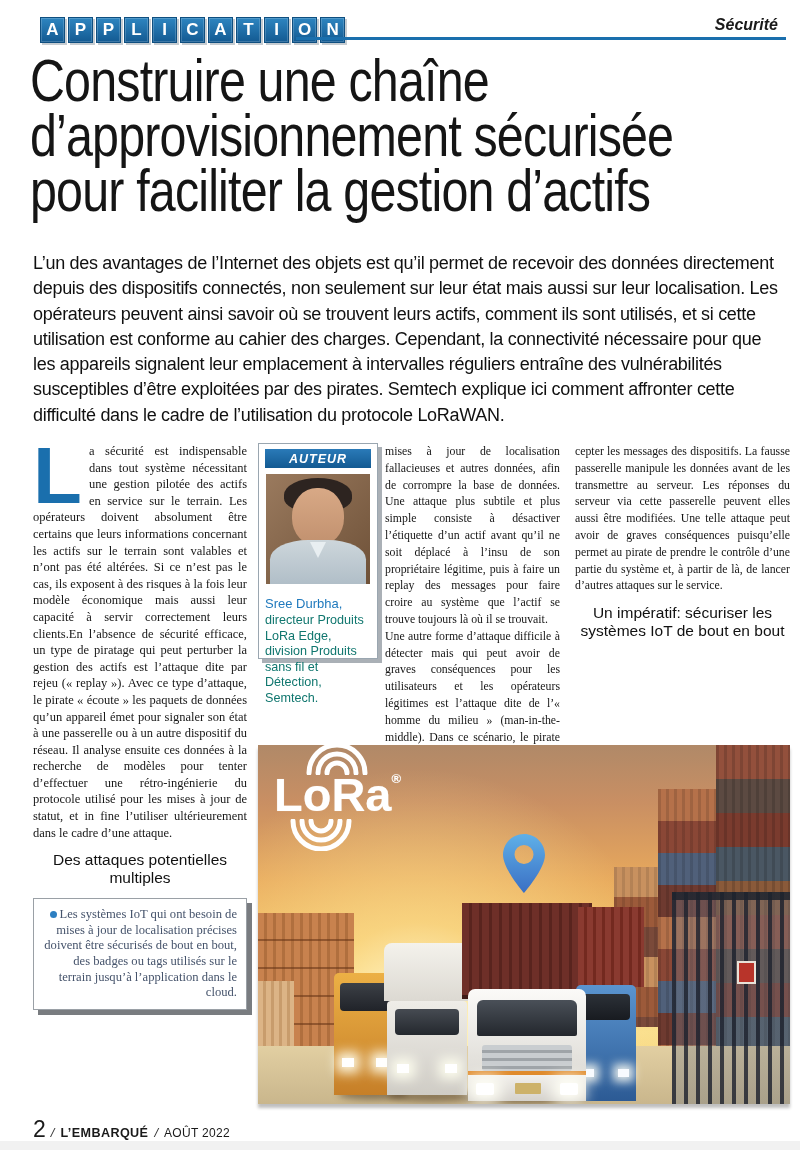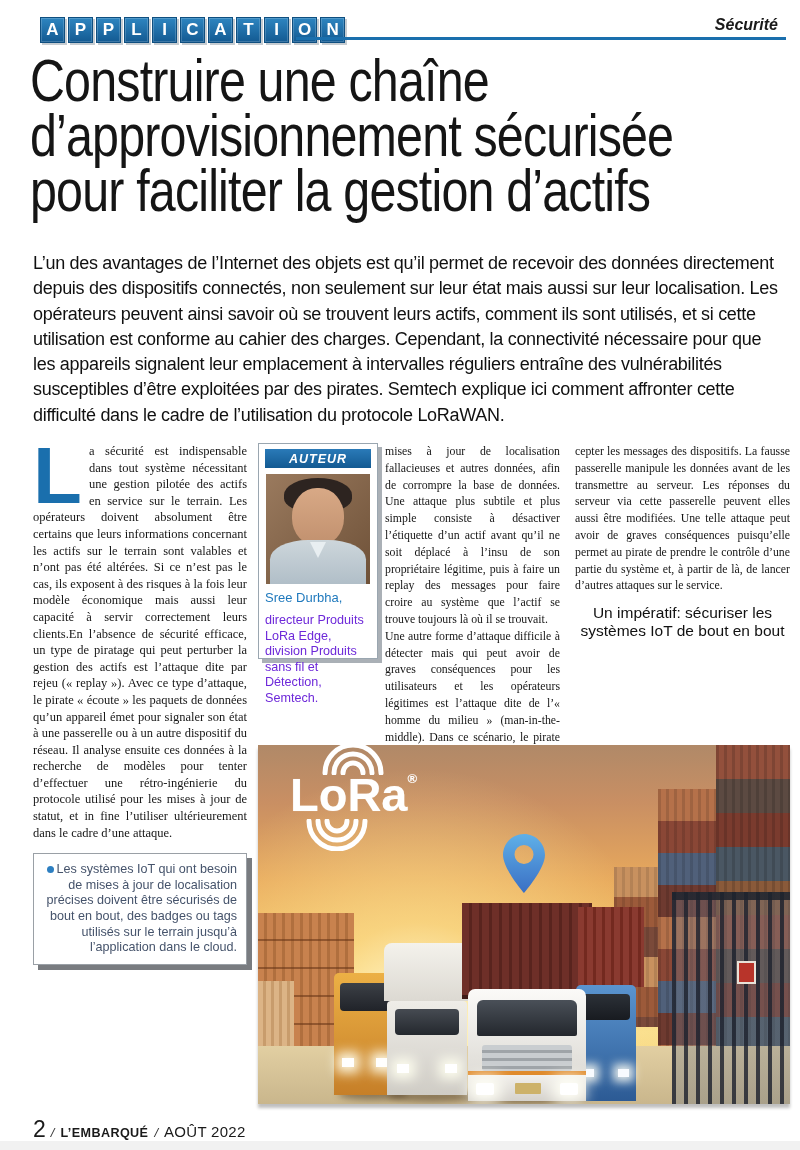--- a/index.html
+++ b/index.html
@@ -52,27 +52,27 @@
     font-style:italic;font-size:12.5px;letter-spacing:1px;}
   .author-photo{position:relative;width:104px;height:110px;margin:6px auto 0 auto;
     background:linear-gradient(135deg,#9a7a5e,#6e5138);overflow:hidden;}
   .ap-hair{position:absolute;left:18px;top:4px;width:68px;height:34px;border-radius:50% 50% 40% 40%;background:#2d2420;}
   .ap-face{position:absolute;left:26px;top:14px;width:52px;height:58px;border-radius:48%;
     background:linear-gradient(180deg,#d8a986,#c1906e);}
   .ap-shirt{position:absolute;left:4px;top:66px;width:96px;height:48px;border-radius:40% 40% 0 0;
     background:linear-gradient(180deg,#cdd6db,#aebcc6);}
   .ap-collar{position:absolute;left:44px;top:68px;width:16px;height:16px;background:#e8eef1;
     clip-path:polygon(0 0,100% 0,50% 100%);}
-  .author-name{margin-top:6px;color:#1f79bd;font-size:13px;line-height:15px;}
-  .author-role{margin-top:8px;color:#6d28d9;font-size:12.6px;line-height:15.5px;}
+  .author-name{margin-top:12px;color:#1f79bd;font-size:13px;line-height:15px;}
+  .author-role{margin-top:2px;color:#0f766e;font-size:12.6px;line-height:15.5px;}
 
   
   .note-box{margin-top:12px;border:1px solid #9aa0a6;background:#fff;
     box-shadow:5px 5px 0 #797c80;padding:8px 9px;box-sizing:border-box;
-    font-family:Liberation Sans, sans-serif;font-size:12.6px;line-height:15.6px;
+    font-family:Liberation Serif, serif;font-size:12.6px;line-height:15.6px;
     color:#45536b;text-align:right;}
   .note-bullet{display:inline-block;width:7px;height:7px;border-radius:50%;
     background:#2d7fc1;margin-right:3px;}
 
   
   .photo{position:relative;width:532px;height:359px;overflow:hidden;flex:none;
     background:linear-gradient(180deg,#b08968 0%,#c98f63 16%,#e8a95c 38%,#f6c768 62%,#fadf8e 80%,#f0cb74 100%);
     box-shadow:0 4px 3px rgba(0,0,0,.25);}
   .sun-glare{position:absolute;inset:0;
     background:radial-gradient(circle at 30% 78%,rgba(255,252,225,.95) 0%,rgba(255,232,150,.55) 22%,rgba(255,220,130,0) 55%);}
@@ -139,36 +139,36 @@
     background:linear-gradient(180deg,#464b52,#24282e);}
   .tw-light{position:absolute;bottom:22px;left:10px;width:12px;height:9px;background:#fff;
     box-shadow:0 0 12px 6px rgba(255,255,240,.9);}
   .truck-blue{left:318px;top:240px;width:60px;height:116px;border-radius:5px 5px 0 0;
     background:linear-gradient(180deg,#5a94d0,#2c5a94);}
   .tb-windshield{position:absolute;left:6px;top:9px;width:48px;height:26px;border-radius:4px;
     background:linear-gradient(180deg,#2c3138,#181b20);}
   .tb-light{position:absolute;bottom:24px;left:7px;width:11px;height:8px;background:#f8fbff;
     box-shadow:0 0 10px 5px rgba(255,255,245,.85);}
 
-  .lora-logo{position:absolute;left:32px;top:26px;color:#fff;}
+  .lora-logo{position:absolute;left:16px;top:26px;color:#fff;}
   .lora-text{font-size:47px;font-weight:700;letter-spacing:0;line-height:1;
     font-family:"Liberation Sans",sans-serif;text-shadow:0 0 1px rgba(255,255,255,.4);}
   .lora-reg{font-size:13px;vertical-align:28px;font-weight:700;}
   .lora-arcs{position:absolute;}
   .arcs-top{left:30px;top:-28px;}
   .arcs-bottom{left:14px;top:48px;}
 
   .pin{position:absolute;left:244px;top:88px;}
 
   
   .footer{position:absolute;top:1116px;left:33px;display:flex;align-items:baseline;gap:6px;color:#1a1a1a;}
   .footer .pageno{font-size:23px;font-weight:400;letter-spacing:-1px;}
   .footer .sep{font-size:13px;font-style:italic;color:#333;}
   .footer .mag{font-size:12.6px;font-weight:700;letter-spacing:.4px;}
-  .footer .issue{font-size:15px;letter-spacing:.3px;}
+  .footer .issue{font-size:12px;letter-spacing:.3px;}
   .bottom-band{position:absolute;left:0;bottom:0;width:100%;height:9px;background:#f1f1f1;}
 </style>
 </head>
 <body>
 
 <div class="page">
 
   <div class="kicker-row">
     <span class="kicker-tile">A</span>
     <span class="kicker-tile">P</span>
@@ -190,20 +190,21 @@
     <div class="title-line">d’approvisionnement sécurisée</div>
     <div class="title-line">pour faciliter la gestion d’actifs</div>
   </div>
 
   <p class="lead">L’un des avantages de l’Internet des objets est qu’il permet de recevoir des données directement depuis des dispositifs connectés, non seulement sur leur état mais aussi sur leur localisation. Les opérateurs peuvent ainsi savoir où se trouvent leurs actifs, comment ils sont utilisés, et si cette utilisation est conforme au cahier des charges. Cependant, la connectivité nécessaire pour que les appareils signalent leur emplacement à intervalles réguliers entraîne des vulnérabilités susceptibles d’être exploitées par des pirates. Semtech explique ici comment affronter cette difficulté dans le cadre de l’utilisation du protocole LoRaWAN.</p>
 
   <div class="columns">
 
     <div class="col1 body-text">
       <p><span class="dropcap">L</span><span>a sécurité est indispensable dans tout système nécessitant une gestion pilotée des actifs en service sur le terrain. Les opérateurs doivent absolument être certains que leurs informations concernant les actifs sur le terrain sont valables et n’ont pas été altérées. Si ce n’est pas le cas, ils exposent à des risques à la fois leur modèle économique mais aussi leur capacité à servir correctement leurs clients.En l’absence de sécurité efficace, un type de piratage qui peut perturber la gestion des actifs est l’attaque dite par rejeu (« replay »). Avec ce type d’attaque, le pirate « écoute » les paquets de données qu’un appareil émet pour signaler son état à une passerelle ou à un autre dispositif du réseau. Il analyse ensuite ces données à la recherche de modèles pour tenter d’effectuer une rétro-ingénierie du protocole utilisé pour les mises à jour de statut, et in fine l’utiliser ultérieurement dans le cadre d’une attaque.</span></p>
+      <h3 class="subhead">Des attaques potentielles multiples</h3>
 
       <div class="note-box">
         <span class="note-bullet"></span><span>Les systèmes IoT qui ont besoin de mises à jour de localisation précises doivent être sécurisés de bout en bout, des badges ou tags utilisés sur le terrain jusqu’à l’application dans le cloud.</span>
       </div>
     </div>
 
     <div class="right-area">
       <div class="text-row">
 
         <div class="author-box">

